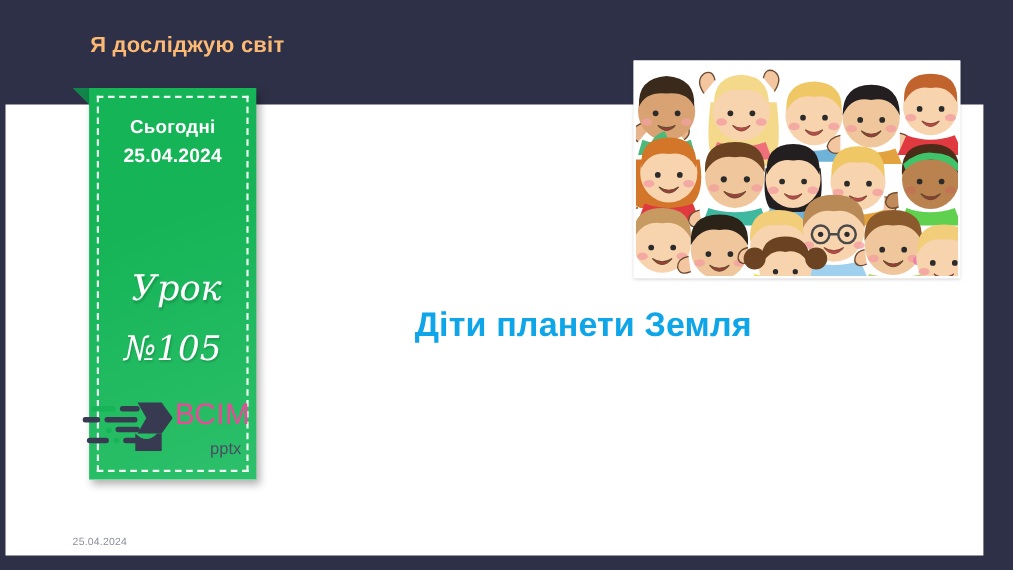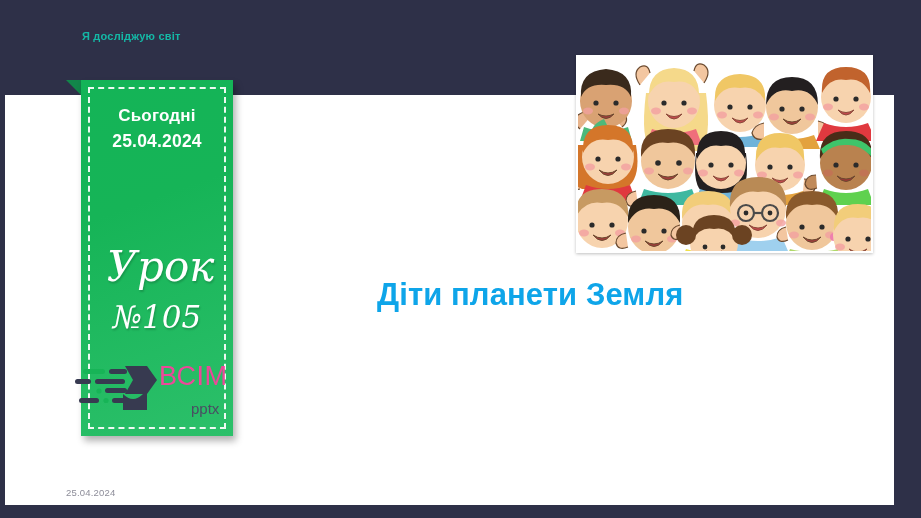--- a/index.html
+++ b/index.html
@@ -21,23 +21,23 @@
     height: 518px;
     background: #2e3048;
     overflow: hidden;
   }
 
   
   .subject-title {
     position: absolute;
     left: 82px;
     top: 30px;
-    font-size: 11px;
+    font-size: 20px;
     font-weight: bold;
-    color: #14b8a6;
+    color: #fdba74;
     letter-spacing: 0.2px;
     white-space: nowrap;
   }
 
   
   .white-panel {
     position: absolute;
     left: 5px;
     top: 95px;
     width: 889px;
@@ -107,21 +107,21 @@
     letter-spacing: 0.2px;
   }
   .card-lesson-word {
     position: absolute;
     left: 0;
     right: 0;
     top: 166px;
     text-align: center;
     font-family: "DejaVu Serif", serif;
     font-style: italic;
-    font-size: 42px;
+    font-size: 32px;
     color: #ffffff;
     text-shadow: 1px 2px 2px rgba(0,0,0,0.18);
     line-height: 1;
     padding-left: 7px;
   }
   .card-lesson-number {
     position: absolute;
     left: 0;
     right: 0;
     top: 222px;

